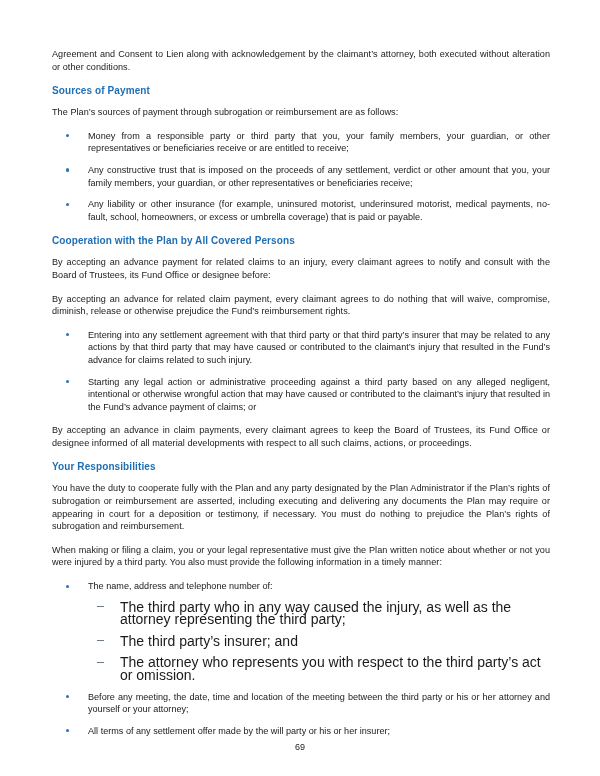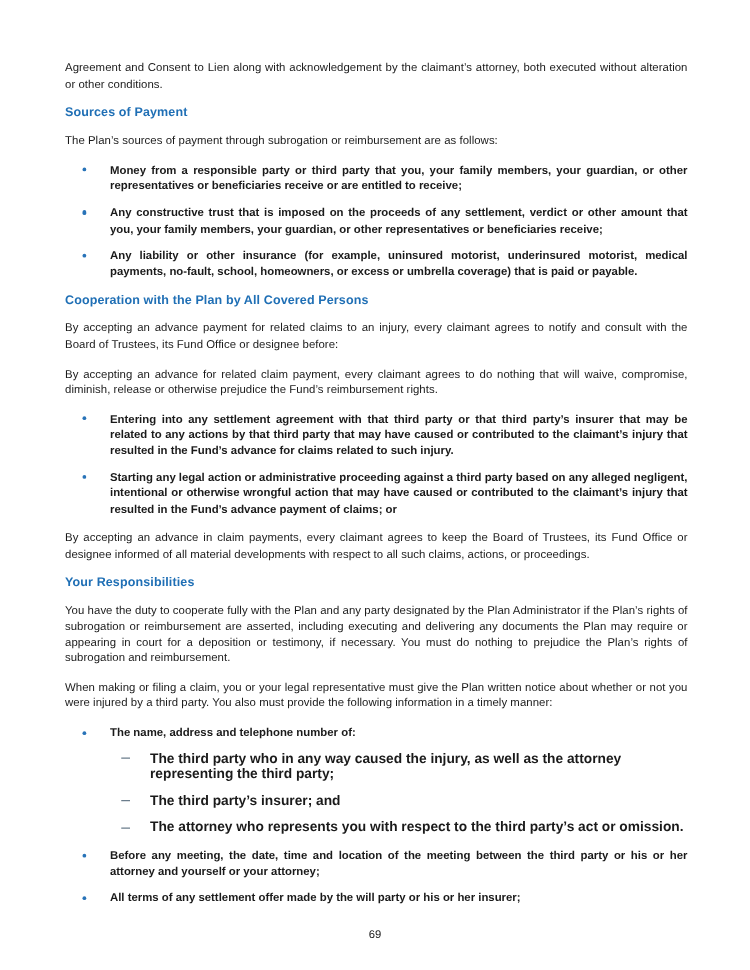--- a/index.html
+++ b/index.html
@@ -42,21 +42,20 @@
     color: #1f6fb5;
     letter-spacing: 0.01em;
   }
   h2.section-heading.spaced-top {
     margin-top: 3px;
   }
   ul.bullet-list {
     list-style: none;
     margin: 0 0 11px 0;
     padding: 0;
-    font-weight: bold;
   }
   ul.bullet-list > li.bullet-item {
     position: relative;
     padding-left: 36px;
     margin-bottom: 9px;
     font-size: 9.1px;
     line-height: 12.6px;
     text-align: justify;
     color: #1a1a1a;
   }
@@ -75,21 +74,21 @@
   }
   ul.dash-list {
     list-style: none;
     margin: 8px 0 9px 0;
     padding: 0;
   }
   ul.dash-list > li.dash-item {
     position: relative;
     padding-left: 32px;
     margin-bottom: 9px;
-    font-size: 11px;
+    font-size: 14px;
     line-height: 12.6px;
     text-align: left;
     color: #1a1a1a;
   }
   ul.dash-list > li.dash-item:last-child {
     margin-bottom: 0;
   }
   ul.dash-list > li.dash-item > .dash-marker {
     position: absolute;
     left: 9px;

